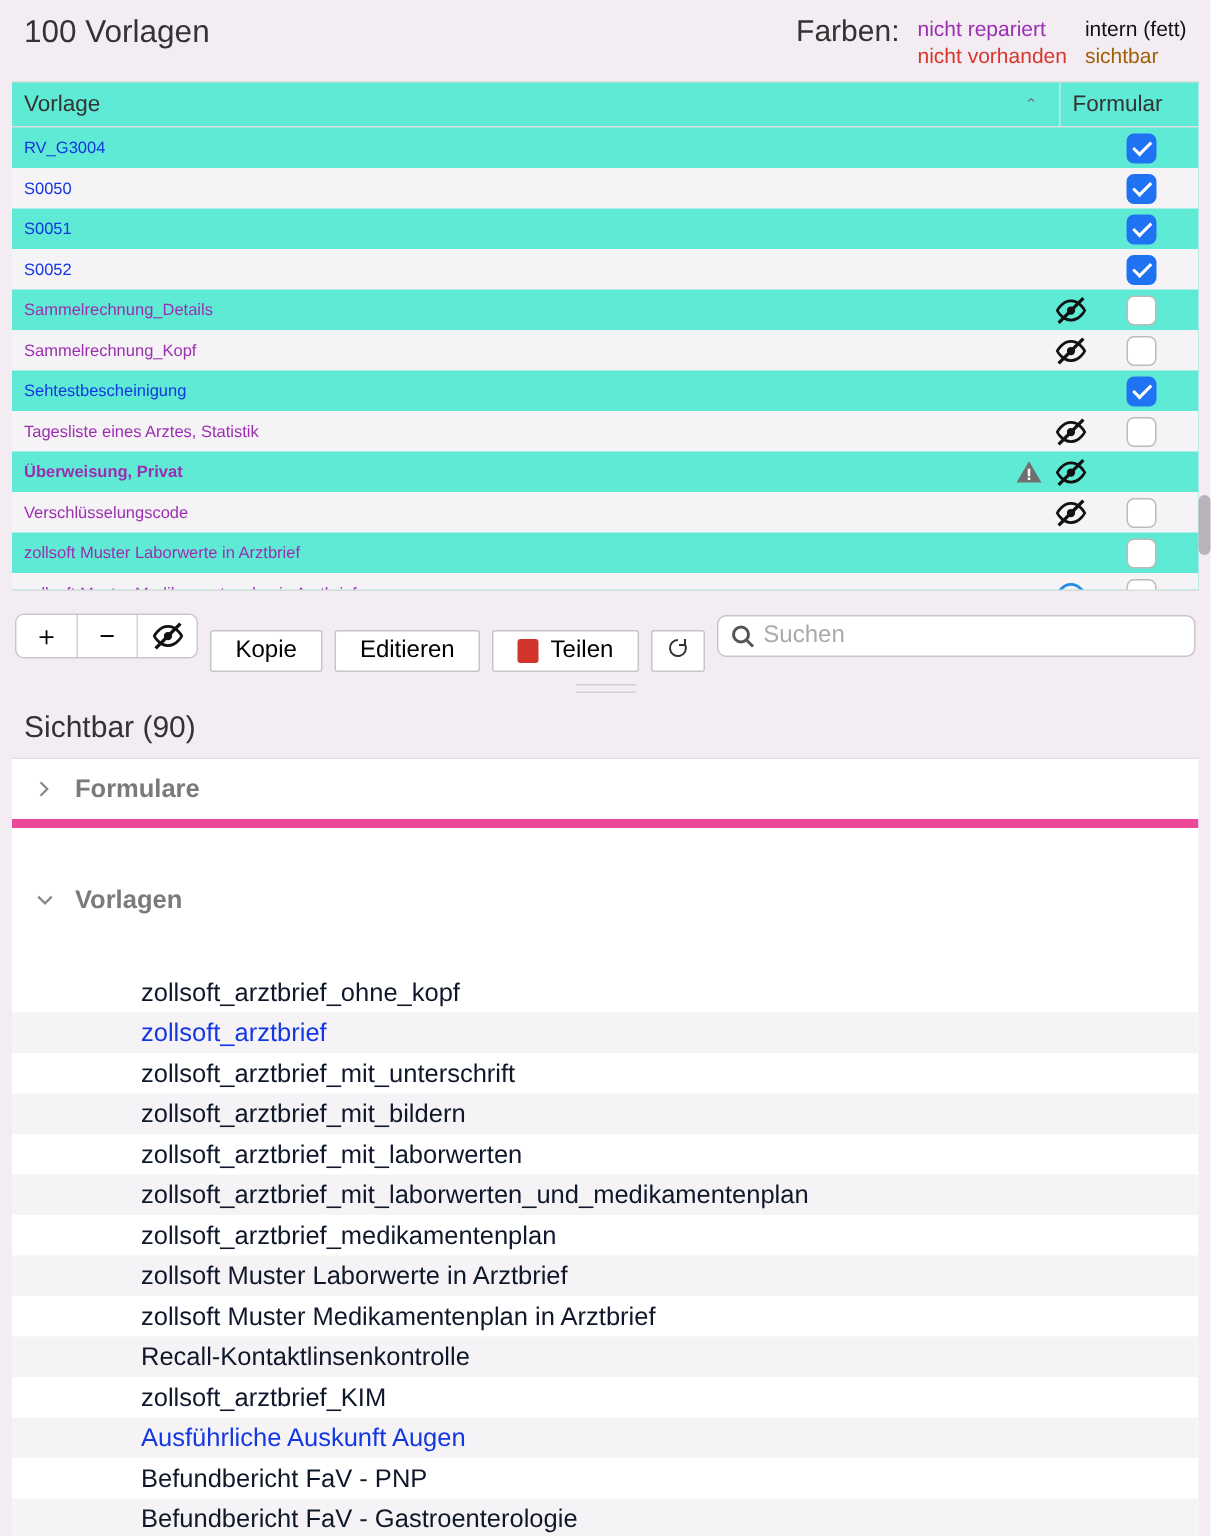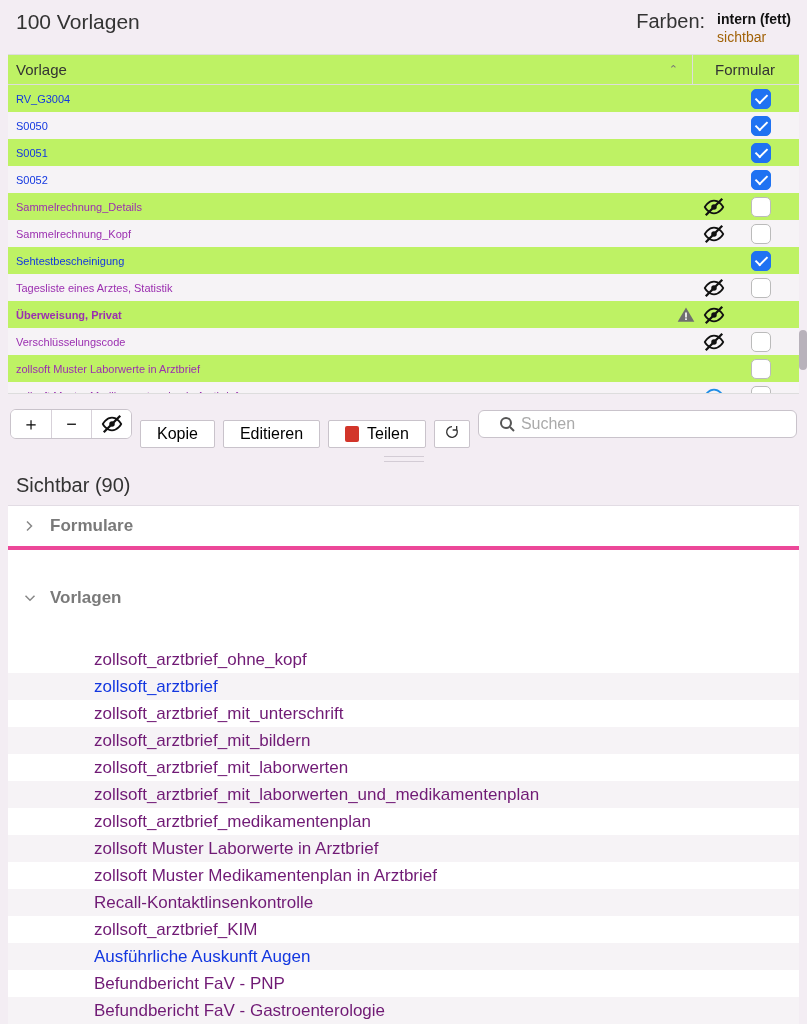--- a/index.html
+++ b/index.html
@@ -29,25 +29,25 @@
     font-size: 14px;
   }
   .legend-label { font-size: 20px; color: #333; }
   .legend-col {
     display: flex;
     flex-direction: column;
     line-height: 1.3;
   }
   .c-purple { color: #9b2fb0; }
   .c-red { color: #d9352b; }
-  .c-black-bold { color: #111; font-weight: 700; }
+  .c-black-bold { color: #111; font-weight: 400; }
   .c-linkblue { color: #a16207; }
 
   .table-wrap {
-    background: #bef264;
+    background: #5eead4;
     border-top: 1px solid #ddd;
     border-bottom: 1px solid #ddd;
     margin: 0 8px;
   }
   .table-header {
     display: flex;
     align-items: center;
     font-size: 15px;
     color: #333;
     border-bottom: 1px solid #ddd;
@@ -62,21 +62,20 @@
     border-right: 1px solid #ddd;
     height: 100%;
   }
   .th-formular {
     width: 92px;
     padding: 4px 8px;
     text-align: center;
     height: 100%;
     display: flex;
     align-items: center;
-    margin-left: 14px;
   }
   .sort-caret {
     font-size: 11px;
     color: #777;
     margin-right: 6px;
   }
 
   .rows {
     height: 308px;
     overflow: hidden;
@@ -190,21 +189,21 @@
     display: inline-block;
   }
   .search-wrap {
     flex: 1;
     border: 1px solid #c9c3cb;
     border-radius: 6px;
     background: #fff;
     height: 28px;
     display: flex;
     align-items: center;
-    padding: 0 20px;
+    padding: 0 8px;
     gap: 6px;
   }
   .search-wrap input {
     border: none;
     outline: none;
     flex: 1;
     font-size: 16px;
     color: #333;
     background: transparent;
   }
@@ -238,36 +237,36 @@
     overflow: hidden;
   }
   .tree-group {
     padding: 10px 16px;
     display: flex;
     align-items: center;
     gap: 14px;
     color: #7a7a7a;
     font-size: 17px;
     font-weight: 600;
-    border-bottom: 4px solid #ec4899;
+    border-bottom: 6px solid #ec4899;
   }
   .chev {
     width: 12px; height: 12px;
     display: inline-flex;
   }
   .tree-spacer { height: 28px; background: #fff; }
   .tree-items .trow {
     height: 27px;
     display: flex;
     align-items: center;
     padding-left: 86px;
     font-size: 17px;
   }
   .tree-items .trow:nth-child(even) { background: #f6f3f6; }
-  .trow.purple { color: #701a75; }
+  .trow.purple { color: #0f172a; }
   .trow.blue { color: #1337e0; }
 
   
   .page-scroll {
     position: absolute;
     right: 0;
     top: 330px;
     width: 8px;
     height: 40px;
     background: #b8b2bb;
@@ -307,20 +306,24 @@
     <g id="chev-down">
       <path d="M2 4l6 6 6-6" fill="none" stroke="#888" stroke-width="2"></path>
     </g>
   </defs>
 </svg>
 
 <div class="header">
   <div class="header-title">100 Vorlagen</div>
   <div class="legend">
     <span class="legend-label">Farben:</span>
+    <div class="legend-col">
+      <span class="c-purple">nicht repariert</span>
+      <span class="c-red">nicht vorhanden</span>
+    </div>
     <div class="legend-col">
       <span class="c-black-bold">intern (fett)</span>
       <span class="c-linkblue">sichtbar</span>
     </div>
   </div>
 </div>
 
 <div class="table-wrap">
   <div class="table-header">
     <div class="th-vorlage">

